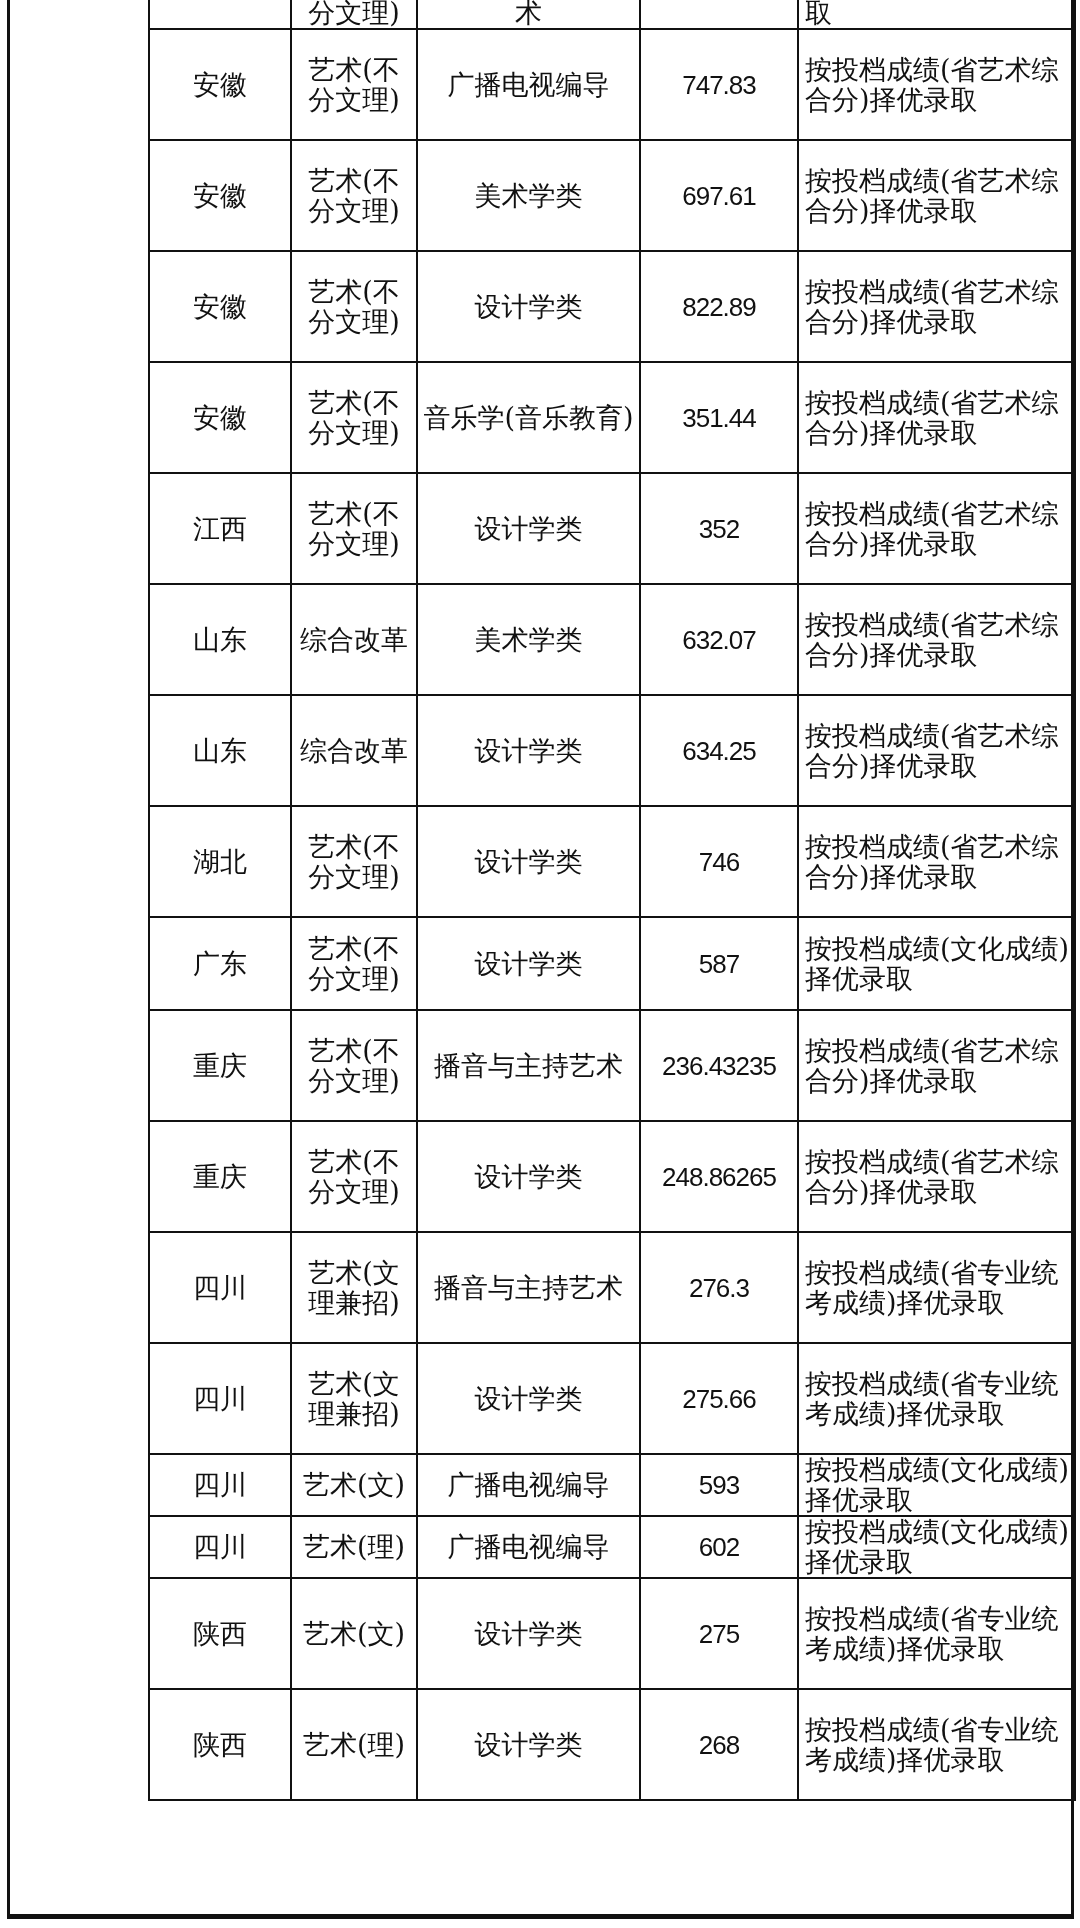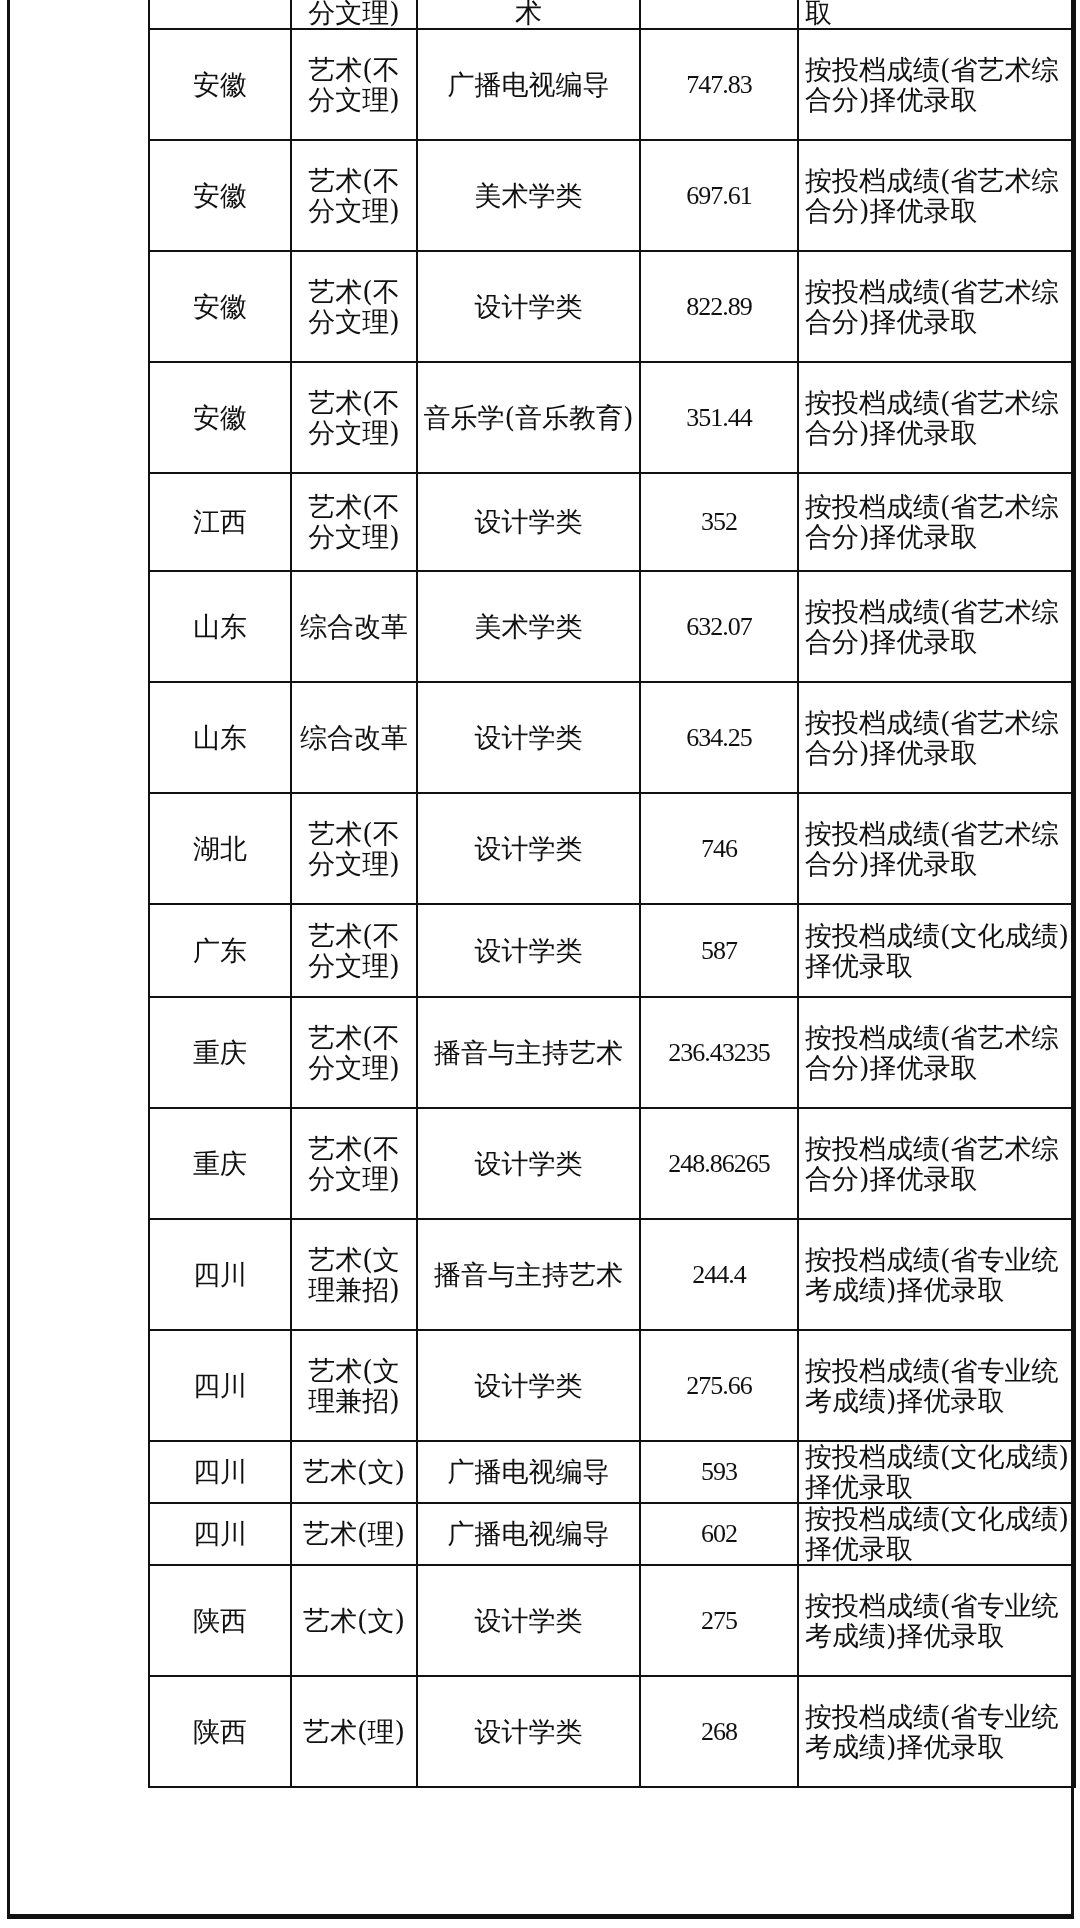--- a/index.html
+++ b/index.html
@@ -5,21 +5,21 @@
   html, body { margin:0; padding:0; background:#ffffff; }
   body { width:1080px; height:1928px; position:relative; overflow:hidden;
          font-family:"DejaVu Serif","Liberation Serif",serif; color:#111; }
   .outer-left { position:absolute; left:7px; top:0; width:3px; height:1918px; background:#111; }
   .outer-bottom { position:absolute; left:7px; top:1914px; width:1067px; height:5px; background:#111; }
   .outer-right { position:absolute; left:1071px; top:0; width:3px; height:1918px; background:#111; }
   .grid { position:absolute; left:148px; top:-84px; width:926px; border-collapse:collapse; table-layout:fixed; }
   .grid td { border:2.5px solid #111; text-align:center; vertical-align:middle; padding:0 4px;
              font-size:27px; line-height:30px; overflow:hidden; }
   .grid td.rule { text-align:left; padding-left:6px; }
-  .grid td.score { font-family:Liberation Serif, serif; font-size:26px; letter-spacing:-1px; }
+  .grid td.score { font-family:Liberation Sans, sans-serif; font-size:26px; letter-spacing:-1px; }
 </style>
 </head>
 <body>
 
 <div class="outer-left"></div>
 <div class="outer-right"></div>
 <div class="outer-bottom"></div>
 
 <table class="grid">
   <colgroup>
@@ -58,21 +58,21 @@
         <td class="score">822.89</td>
         <td class="rule">按投档成绩(省艺术综合分)择优录取</td>
       </tr>
       <tr style="height: 111px;">
         <td>安徽</td>
         <td>艺术(不分文理)</td>
         <td>音乐学(音乐教育)</td>
         <td class="score">351.44</td>
         <td class="rule">按投档成绩(省艺术综合分)择优录取</td>
       </tr>
-      <tr style="height: 98px; padding-left: 32px;">
+      <tr style="height: 111px; padding-left: 32px;">
         <td>江西</td>
         <td>艺术(不分文理)</td>
         <td>设计学类</td>
         <td class="score">352</td>
         <td class="rule">按投档成绩(省艺术综合分)择优录取</td>
       </tr>
       <tr style="height: 111px;">
         <td>山东</td>
         <td>综合改革</td>
         <td>美术学类</td>
@@ -111,21 +111,21 @@
         <td>重庆</td>
         <td>艺术(不分文理)</td>
         <td>设计学类</td>
         <td class="score">248.86265</td>
         <td class="rule">按投档成绩(省艺术综合分)择优录取</td>
       </tr>
       <tr style="height: 111px;">
         <td>四川</td>
         <td>艺术(文理兼招)</td>
         <td>播音与主持艺术</td>
-        <td class="score">244.4</td>
+        <td class="score">276.3</td>
         <td class="rule">按投档成绩(省专业统考成绩)择优录取</td>
       </tr>
       <tr style="height: 111px;">
         <td>四川</td>
         <td>艺术(文理兼招)</td>
         <td>设计学类</td>
         <td class="score">275.66</td>
         <td class="rule">按投档成绩(省专业统考成绩)择优录取</td>
       </tr>
       <tr style="height: 60px;">

